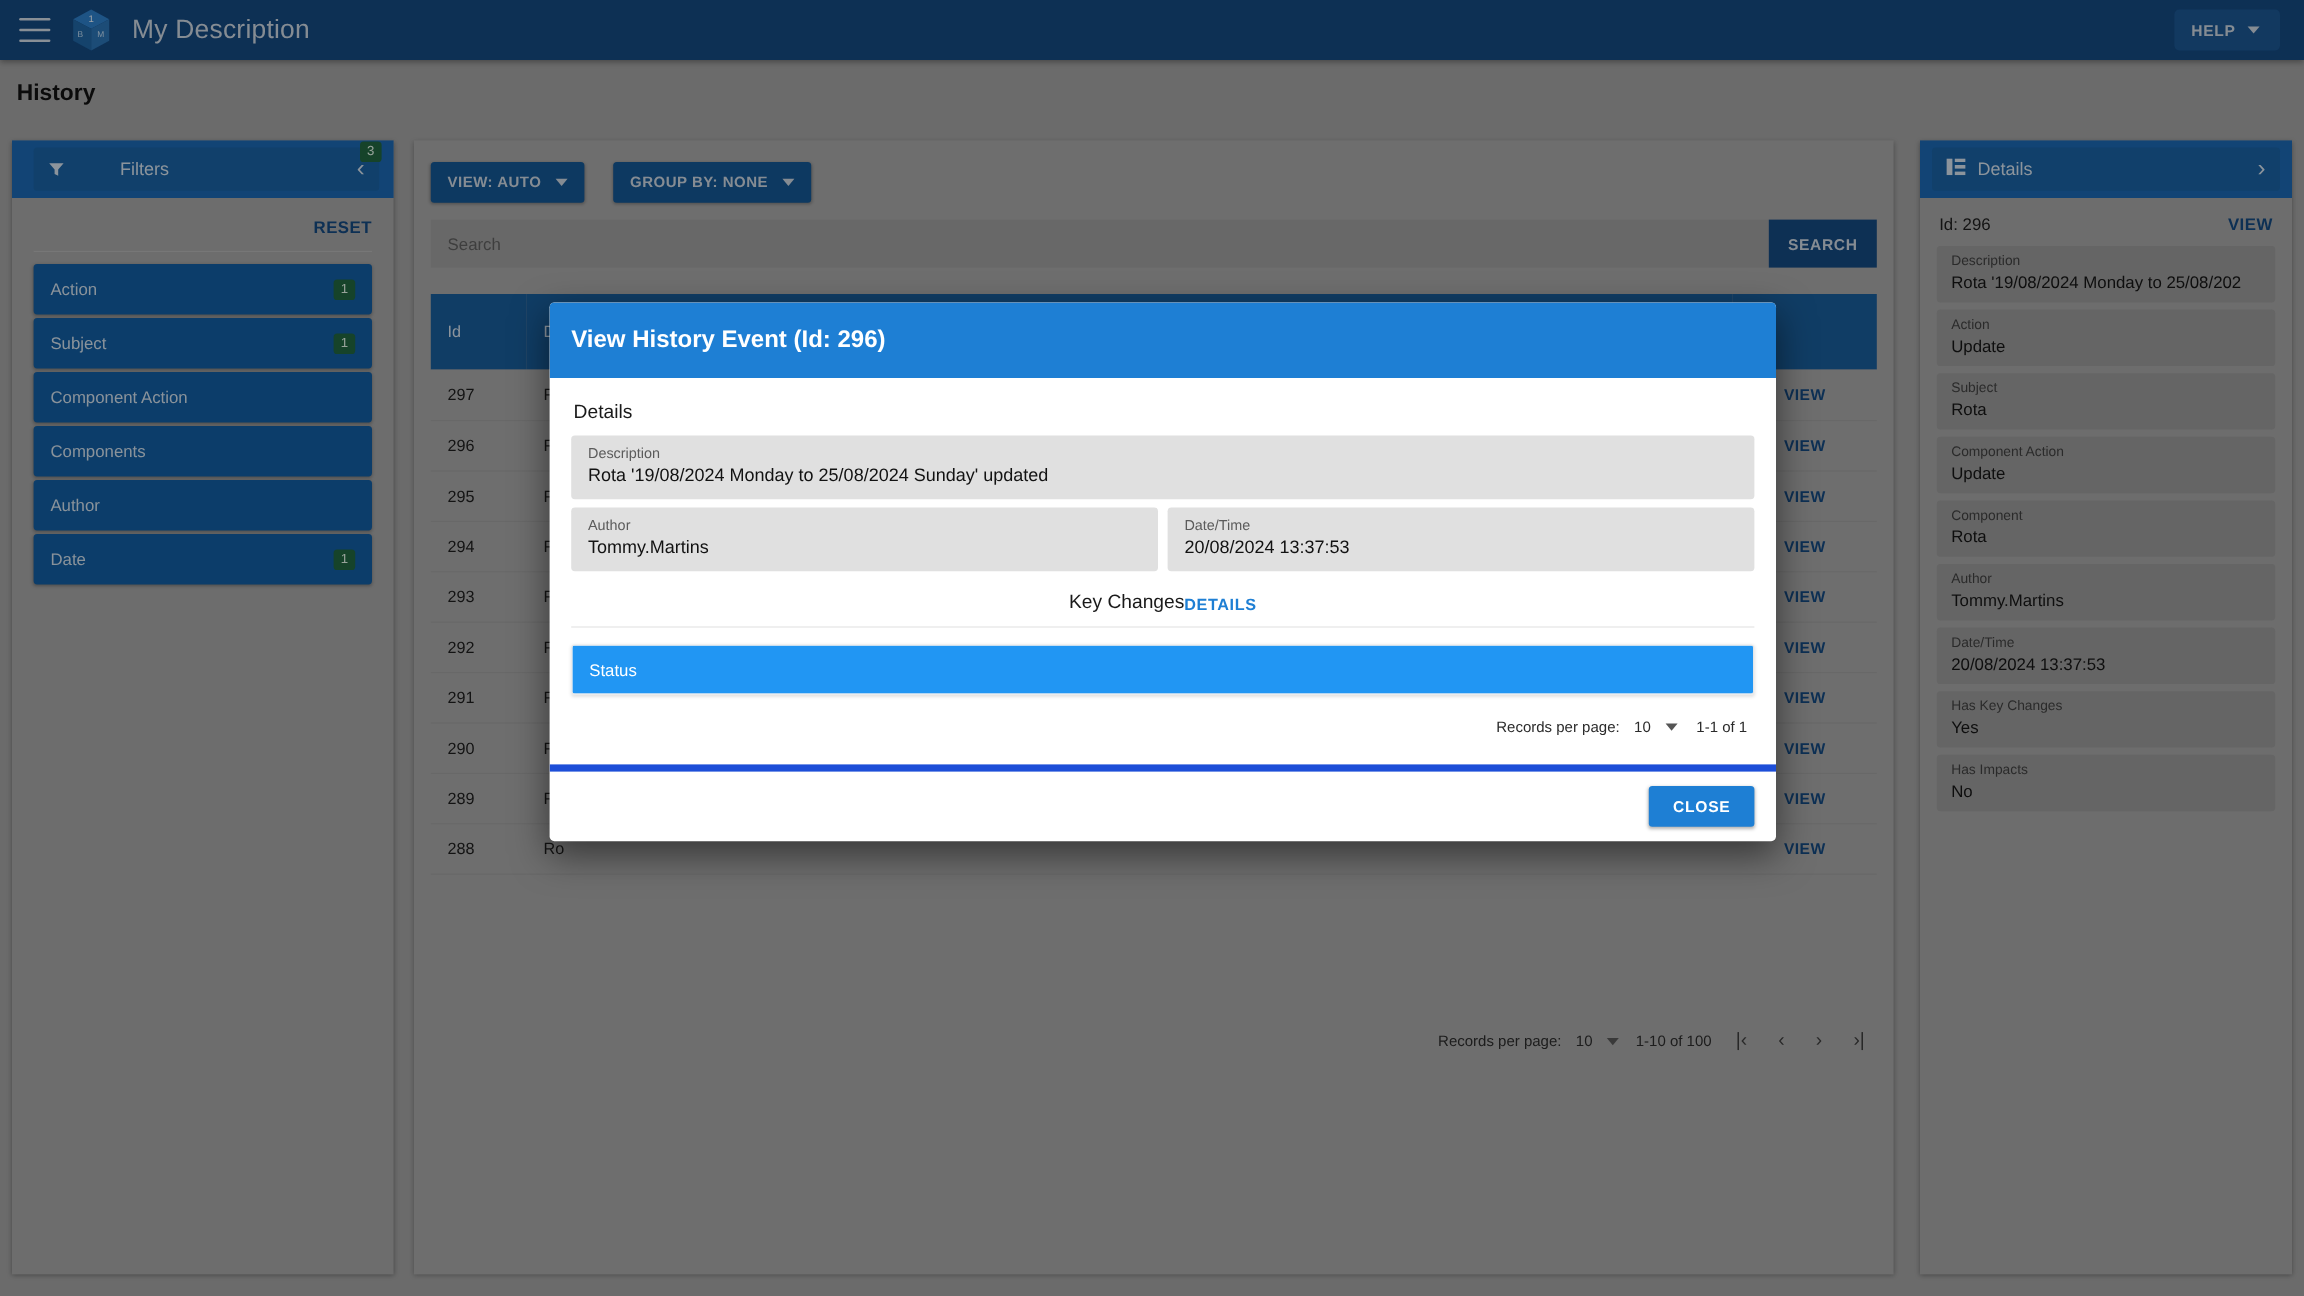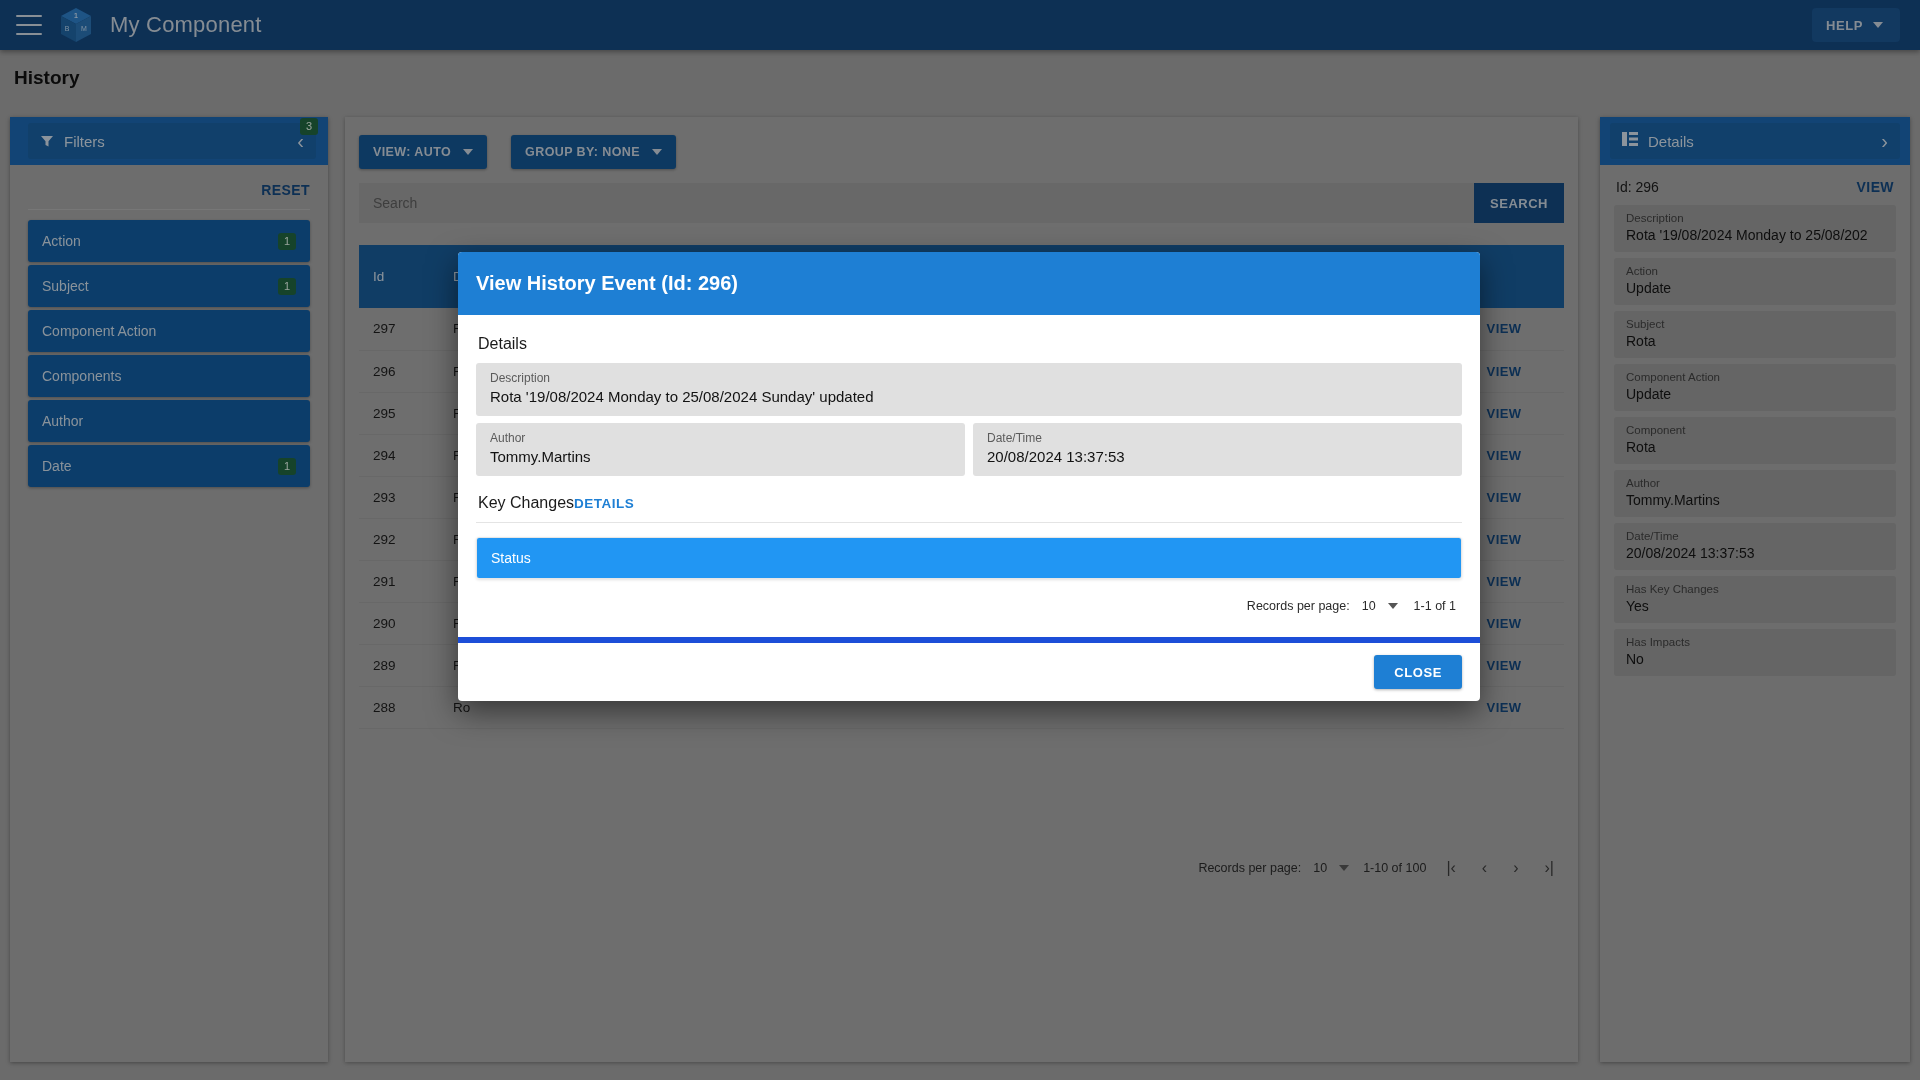--- a/index.html
+++ b/index.html
@@ -59,21 +59,21 @@
     position: relative; height: 48px; background: #1b65ad;
     display: flex; align-items: center; padding: 0 14px;
     color: #c9d9e8;
   }
   .filters-header .inner {
     position: absolute; left: 18px; right: 12px; top: 6px; bottom: 6px;
     background: #1a5f9e; border-radius: 3px; display: flex; align-items: center;
     padding: 0 12px;
   }
   .funnel { width: 14px; height: 14px; margin-right: 10px; }
-  .filters-title { font-size: 15px; color: #cfdbe6; }
+  .filters-title { font-size: 15px; color: #cfdbe6; margin-left: 36px; }
   .collapse-chevron {
     margin-left: auto; color: #cfdbe6; font-size: 20px; line-height: 1; cursor: pointer;
   }
   .badge-green {
     background: #21633f; color: #dff0e4; font-size: 11px;
     border-radius: 3px; padding: 2px 6px; min-width: 18px; text-align: center;
     display: inline-block; line-height: 13px;
   }
   .filters-badge-top {
     position: absolute; right: 10px; top: 1px; z-index: 3;
@@ -178,21 +178,21 @@
   .modal-body { padding: 20px 18px 8px 18px; }
   .section-title { font-size: 16px; color: #1a1a1a; margin: 0 0 10px 2px; }
   .field-box {
     background: #e0e0e0; border-radius: 3px; padding: 8px 14px 11px 14px; margin-bottom: 7px;
   }
   .field-label { font-size: 12px; color: #5b5b5b; margin-bottom: 3px; }
   .field-value { font-size: 15px; color: #121212; }
   .field-row { display: flex; gap: 8px; }
   .field-row > .field-box { flex: 1; margin-bottom: 0; }
   .kc-head {
-    display: flex; align-items: center; justify-content: flex-start;
+    display: flex; align-items: center; justify-content: center;
     margin: 18px 2px 10px 2px;
   }
   .kc-title { font-size: 16px; color: #1a1a1a; }
   .kc-details-link { color: #1e7fd4; font-size: 13.5px; font-weight: 700; letter-spacing: .5px; cursor: pointer; }
   .kc-sep { height: 1px; background: #e4e4e4; margin: 0 0 14px 0; }
   .change-card {
     border: 1px solid #e6e6e6; border-radius: 3px; overflow: hidden;
     box-shadow: 0 1px 3px rgba(0,0,0,.12); margin-bottom: 14px;
   }
   .change-card-header {
@@ -229,21 +229,21 @@
     <svg width="40" height="40" viewBox="0 0 40 40">
       <polygon points="20,3 35,11 20,19 5,11" fill="#2d7cc4"></polygon>
       <polygon points="5,11 20,19 20,37 5,29" fill="#1f639f"></polygon>
       <polygon points="35,11 20,19 20,37 35,29" fill="#2a70b0"></polygon>
       <text x="20" y="13" font-family="Liberation Sans, sans-serif" font-size="8" fill="#eaf2fa" text-anchor="middle">1</text>
       <text x="11" y="26" font-family="Liberation Sans, sans-serif" font-size="7" fill="#bcd6ec" text-anchor="middle">B</text>
       <text x="28" y="26" font-family="Liberation Sans, sans-serif" font-size="7" fill="#bcd6ec" text-anchor="middle">M</text>
     </svg>
   </div>
 
-  <div class="app-title">My Component</div>
+  <div class="app-title">My Description</div>
 
   <button class="help-btn">
     <span>HELP</span>
     <span class="caret"></span>
   </button>
 </div>
 
 <div class="page-title">History</div>
 
 <div class="filters-panel">

